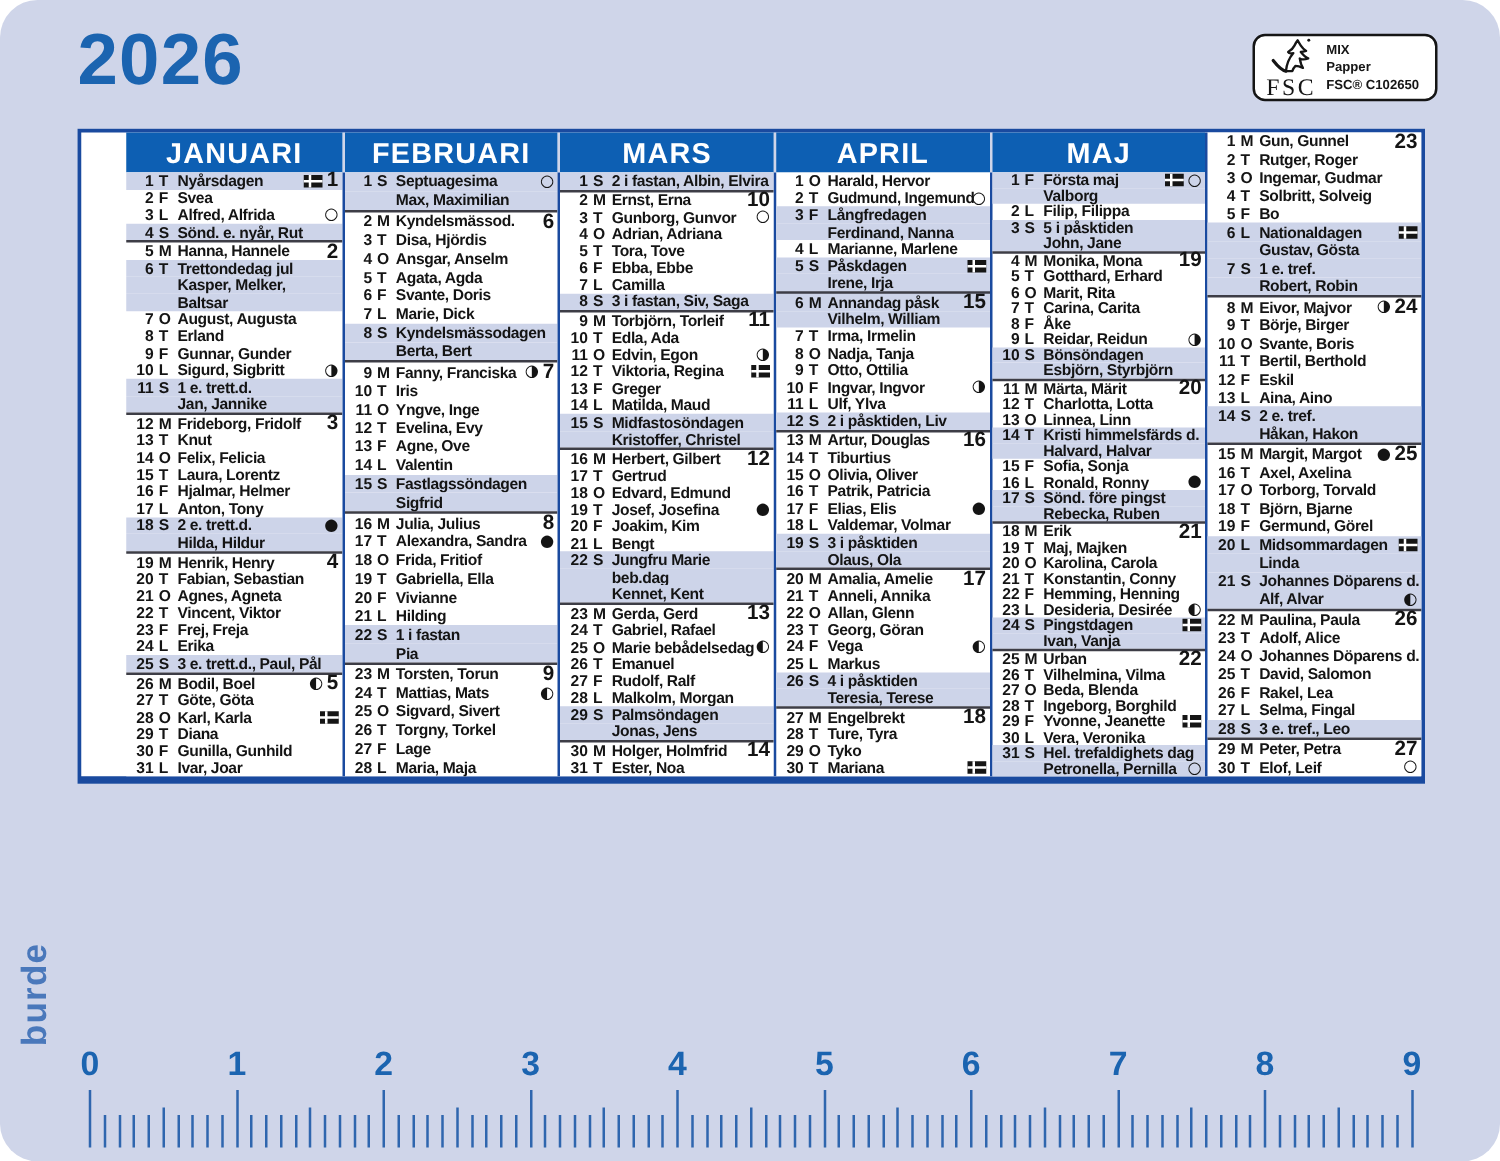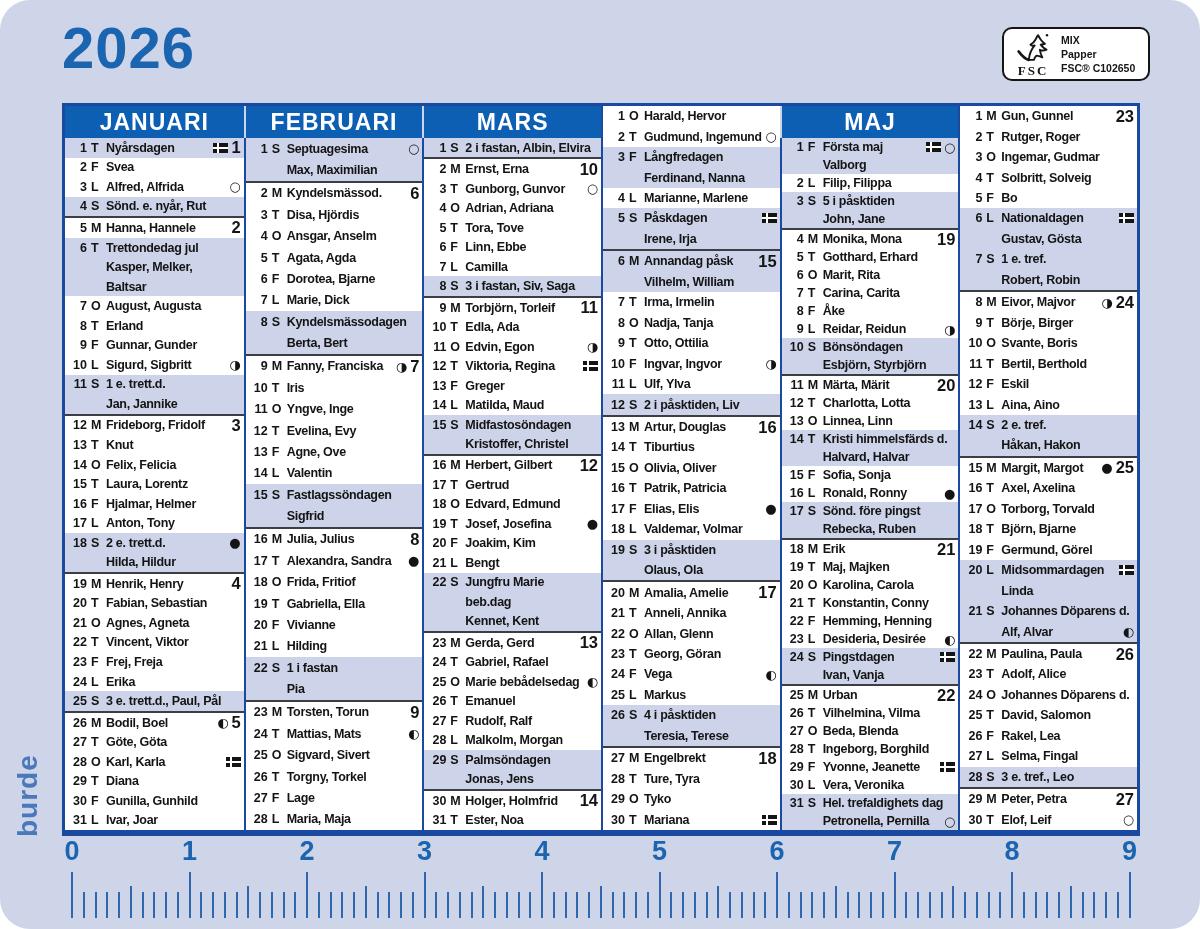--- a/index.html
+++ b/index.html
@@ -6,26 +6,26 @@
     font-family:"Liberation Sans","DejaVu Sans",sans-serif;}
   .card{position:absolute;left:0;top:0;width:1200px;height:929px;background:var(--cardBg,#cfd5e9);
     border-radius:30px;}
   .year{position:absolute;left:62px;top:14px;font-size:58px;font-weight:bold;letter-spacing:1px;
     color:var(--yearBlue,#1b64b0);}
   
   .fsc{position:absolute;left:1002px;top:27px;width:148px;height:54px;background:#fff;
     border:2px solid #151515;border-radius:10px;box-sizing:border-box;display:flex;
     align-items:center;padding:2px 7px;gap:6px;color:#151515;}
   .fsc-left{display:flex;flex-direction:column;align-items:center;width:44px;flex:none;}
-  .fsc-word{font-family:"Liberation Serif","DejaVu Serif",serif;font-weight:bold;font-size:13px;letter-spacing:2px;line-height:1;}
+  .fsc-word{font-family:"Liberation Serif","DejaVu Serif",serif;font-weight:normal;font-size:19px;letter-spacing:2px;line-height:1;}
   .fsc-right{flex:1;text-align:left;font-weight:bold;font-size:10.5px;line-height:1.35;}
   
-  .grid{position:absolute;left:62px;top:103px;width:1078px;height:733px;box-sizing:border-box;
+  .grid{position:absolute;left:62px;top:103px;width:1078px;height:524px;box-sizing:border-box;
     border:3px solid var(--borderBlue,#1a4a9f);border-bottom:6px solid var(--borderBlue,#1a4a9f);
-    display:flex;background:#fff;}
+    display:flex;background:#fff;padding-left:36px;}
   .month{flex:1;min-width:0;display:flex;flex-direction:column;}
   .mheader{height:32px;flex:none;background:var(--headerBlue,#0d5fb3);color:#fff;display:flex;
     align-items:center;justify-content:center;font-size:23px;font-weight:bold;letter-spacing:1px;}
   .month:not(:first-child) .mheader{border-left:2px solid var(--cardBg,#cfd5e9);}
   .mbody{flex:1;display:flex;flex-direction:column;background:#fff;min-height:0;}
   .month:not(:first-child) .mbody{border-left:2px solid var(--borderBlue,#1a4a9f);}
   .row{flex:1;min-height:0;display:flex;align-items:center;padding-right:3px;color:var(--text,#141414);box-sizing:border-box;}
   .row.sh{background:var(--shade,#cdd4e9);}
   .row.sep{border-top:2px solid #3d3d46;}
   .dn{width:22px;flex:none;text-align:right;font-weight:bold;font-size:12.5px;}
@@ -296,21 +296,21 @@
             <span class="dt">Ansgar, Anselm</span>
           </div>
           <div class="row">
             <span class="dn">5</span>
             <span class="dl">T</span>
             <span class="dt">Agata, Agda</span>
           </div>
           <div class="row">
             <span class="dn">6</span>
             <span class="dl">F</span>
-            <span class="dt">Dorotea, Bjarne</span>
+            <span class="dt">Svante, Doris</span>
           </div>
           <div class="row">
             <span class="dn">7</span>
             <span class="dl">L</span>
             <span class="dt">Marie, Dick</span>
           </div>
           <div class="row sh">
             <span class="dn">8</span>
             <span class="dl">S</span>
             <span class="dt">Kyndelsmässodagen</span>
@@ -464,21 +464,21 @@
             <span class="dt">Adrian, Adriana</span>
           </div>
           <div class="row">
             <span class="dn">5</span>
             <span class="dl">T</span>
             <span class="dt">Tora, Tove</span>
           </div>
           <div class="row">
             <span class="dn">6</span>
             <span class="dl">F</span>
-            <span class="dt">Linn, Ebbe</span>
+            <span class="dt">Ebba, Ebbe</span>
           </div>
           <div class="row">
             <span class="dn">7</span>
             <span class="dl">L</span>
             <span class="dt">Camilla</span>
           </div>
           <div class="row sh">
             <span class="dn">8</span>
             <span class="dl">S</span>
             <span class="dt">3 i fastan, Siv, Saga</span>
@@ -622,20 +622,21 @@
             <span class="wk">14</span>
           </div>
           <div class="row">
             <span class="dn">31</span>
             <span class="dl">T</span>
             <span class="dt">Ester, Noa</span>
           </div>
         </div>
       </div>
       <div class="month">
+        <div class="mheader">APRIL</div>
         <div class="mbody">
           <div class="row">
             <span class="dn">1</span>
             <span class="dl">O</span>
             <span class="dt">Harald, Hervor</span>
           </div>
           <div class="row">
             <span class="dn">2</span>
             <span class="dl">T</span>
             <span class="dt" style="transform: scaleX(0.975207); transform-origin: 0px 50%;">Gudmund, Ingemund</span>

